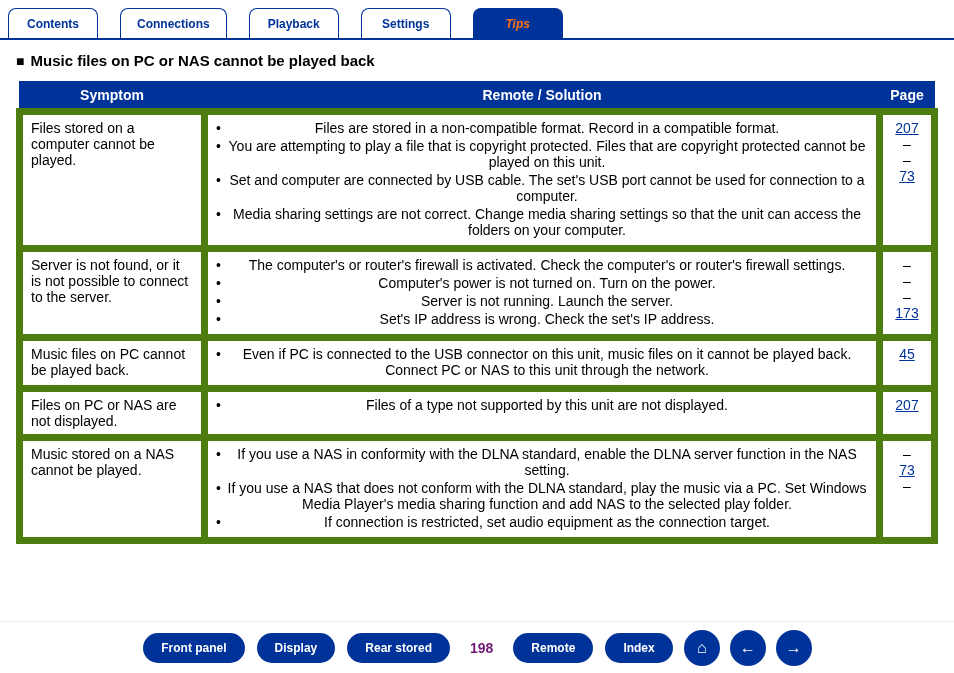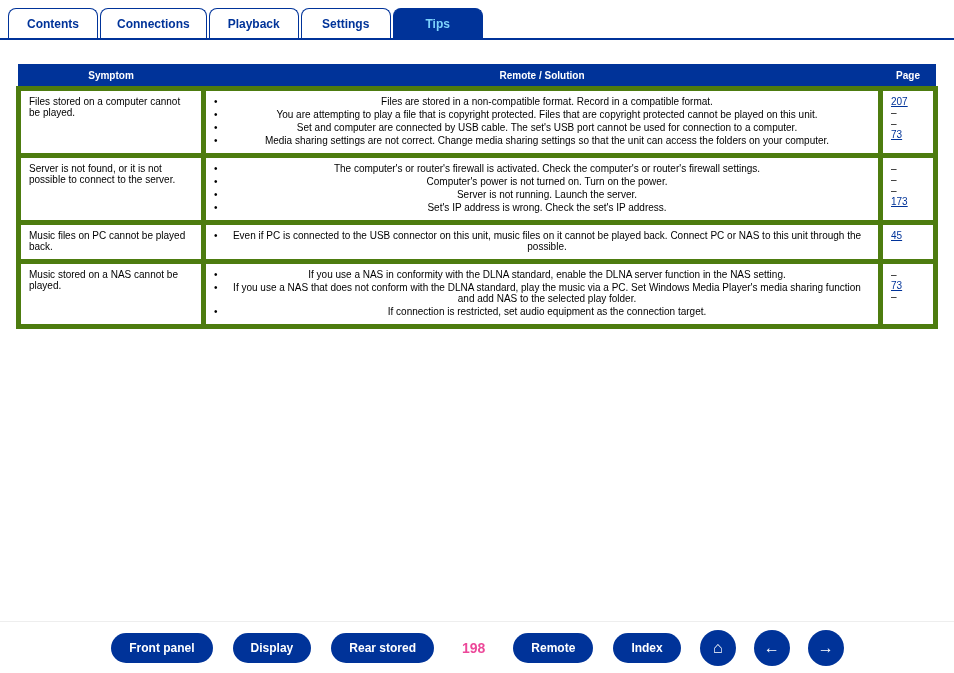--- a/index.html
+++ b/index.html
@@ -13,41 +13,43 @@
       position: relative;
     }
 
     
     .nav-tabs {
       display: flex;
       align-items: flex-end;
       padding: 8px 8px 0 8px;
       background: #fff;
       border-bottom: 2px solid #003399;
+      gap: 20px;
     }
     .tab {
       display: flex;
       align-items: center;
       justify-content: center;
       padding: 6px 16px;
       border: 1.5px solid #003399;
       border-bottom: none;
       border-radius: 8px 8px 0 0;
       cursor: pointer;
       font-size: 12px;
       font-weight: bold;
       color: #003399;
       background: #fff;
       margin-right: 2px;
       min-width: 90px;
       height: 30px;
     }
     .tab.active {
       background: #003399;
-      color: #7dd3fc;
+      color: #f97316;
+      font-style: italic;
     }
 
     
     .content {
       padding: 12px 16px;
     }
 
     
     .section-heading {
       display: flex;
@@ -59,42 +61,43 @@
     .section-heading::before {
       content: '■';
       margin-right: 6px;
       font-size: 14px;
     }
 
     
     .data-table {
       width: 100%;
       border-collapse: collapse;
-      font-size: 10px;
+      font-size: 14px;
       margin-top: 12px;
     }
     .data-table th {
       background: #003399;
       color: #fff;
       padding: 5px 8px;
       border: 1px solid #003399;
       text-align: center;
       font-weight: bold;
     }
     .data-table td {
-      border: 5px solid #4d7c0f;
+      border: 7px solid #4d7c0f;
       padding: 5px 8px;
       vertical-align: top;
     }
     .data-table td:first-child {
       width: 185px;
       font-weight: normal;
     }
     .data-table td:last-child {
       width: 55px;
+      text-align: center;
     }
     .data-table td a, .page-link {
       color: #003399;
       text-decoration: underline;
     }
     .bullet-list {
       list-style: none;
       padding: 0;
       text-align: center;
     }
@@ -113,39 +116,39 @@
     .bottom-bar {
       position: absolute;
       bottom: 0;
       left: 0;
       width: 954px;
       height: 52px;
       background: #fff;
       display: flex;
       align-items: center;
       justify-content: center;
-      gap: 12px;
+      gap: 4px;
       border-top: 1px solid #eee;
     }
     .bottom-btn {
       background: #003399;
       color: #fff;
       border: none;
       border-radius: 20px;
       padding: 8px 18px;
       font-size: 12px;
       font-weight: bold;
       cursor: pointer;
       margin: 0 4px;
     }
     .page-number {
       font-size: 14px;
       font-weight: bold;
       margin: 0 12px;
-      color: #ec4899;
+      color: #701a75;
     }
     .nav-icon-btn {
       background: #003399;
       color: #fff;
       border: none;
       border-radius: 50%;
       width: 36px;
       height: 36px;
       font-size: 16px;
       font-weight: bold;
@@ -161,20 +164,21 @@
 
 <div class="nav-tabs">
   <div class="tab">Contents</div>
   <div class="tab">Connections</div>
   <div class="tab">Playback</div>
   <div class="tab">Settings</div>
   <div class="tab active">Tips</div>
 </div>
 
 <div class="content">
+  <div class="section-heading">Music files on PC or NAS cannot be played back</div>
 
   <table class="data-table">
     <thead>
       <tr>
         <th>Symptom</th>
         <th>Remote / Solution</th>
         <th>Page</th>
       </tr>
     </thead>
     <tbody>
@@ -212,28 +216,39 @@
           <div>–</div>
           <div>–</div>
           <div><a class="page-link">173</a></div>
         </td>
       </tr>
 
       <tr>
         <td>Music files on PC cannot be played back.</td>
         <td>
           <ul class="bullet-list">
-            <li>Even if PC is connected to the USB connector on this unit, music files on it cannot be played back. Connect PC or NAS to this unit through the possible.</li>
+            <li>Even if PC is connected to the USB connector on this unit, music files on it cannot be played back. Connect PC or NAS to this unit through the network.</li>
           </ul>
         </td>
         <td>
           <div><a class="page-link">45</a></div>
         </td>
       </tr>
 
+      <tr>
+        <td>Files on PC or NAS are not displayed.</td>
+        <td>
+          <ul class="bullet-list">
+            <li>Files of a type not supported by this unit are not displayed.</li>
+          </ul>
+        </td>
+        <td>
+          <div><a class="page-link">207</a></div>
+        </td>
+      </tr>
 
       <tr>
         <td>Music stored on a NAS cannot be played.</td>
         <td>
           <ul class="bullet-list">
             <li>If you use a NAS in conformity with the DLNA standard, enable the DLNA server function in the NAS setting.</li>
             <li>If you use a NAS that does not conform with the DLNA standard, play the music via a PC. Set Windows Media Player's media sharing function and add NAS to the selected play folder.</li>
             <li>If connection is restricted, set audio equipment as the connection target.</li>
           </ul>
         </td>

